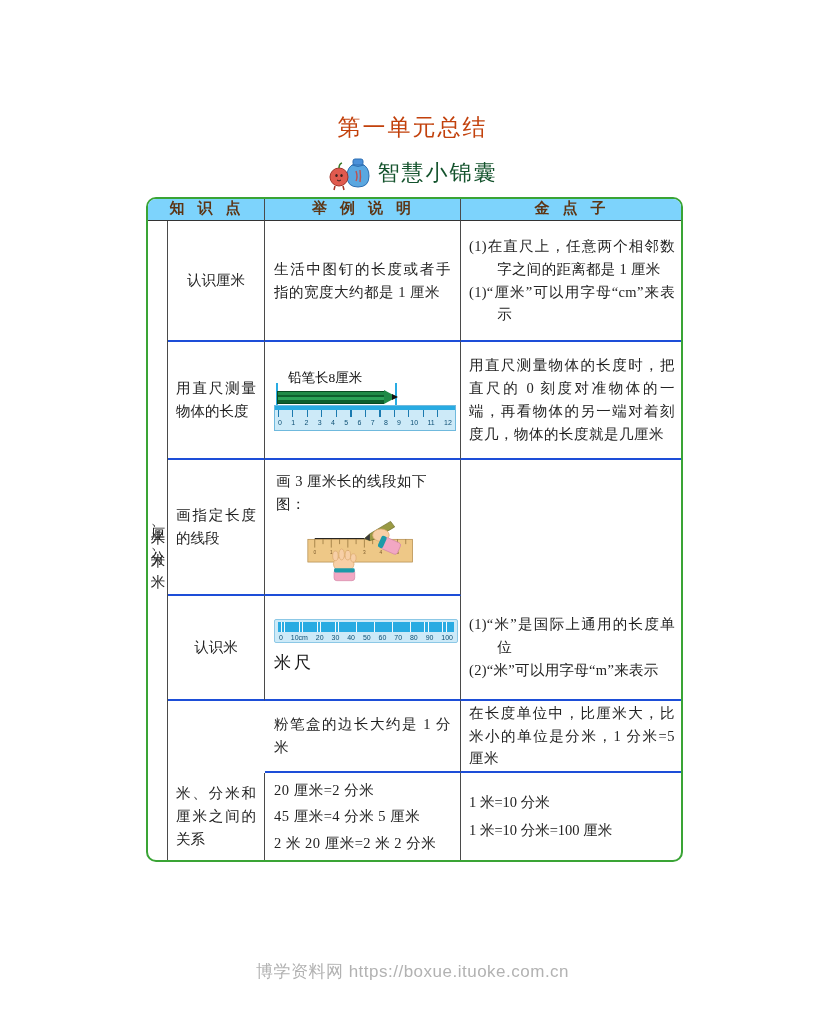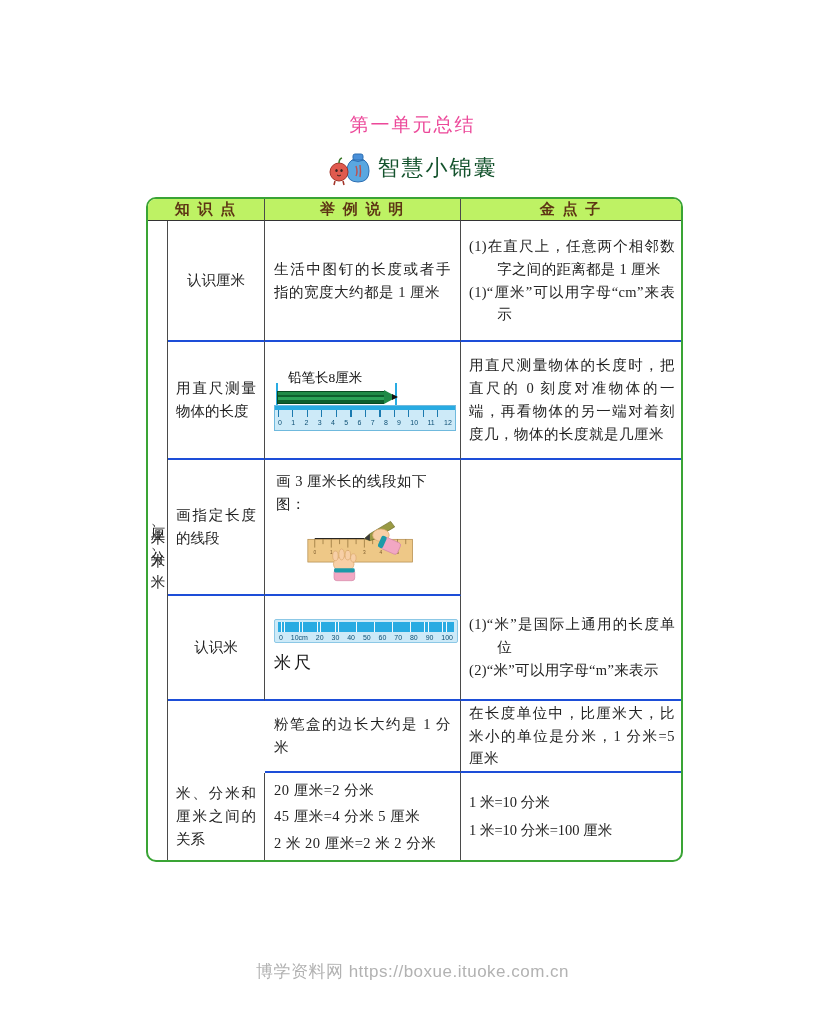--- a/index.html
+++ b/index.html
@@ -1,21 +1,21 @@
 <!DOCTYPE html>
 <html><head>
 <meta charset="utf-8">
 <style>
   html,body{margin:0;padding:0;}
   body{
     width:825px;height:1016px;position:relative;background:#ffffff;
     font-family:"Liberation Serif","DejaVu Serif",serif;color:#222;
   }
   .page-head{position:absolute;top:112px;left:0;width:825px;text-align:center;}
-  .page-title{font-size:19px;letter-spacing:2px;color:#ec4899;}
+  .page-title{font-size:23px;letter-spacing:2px;color:#c2410c;}
   .subtitle-row{margin-top:12px;display:flex;align-items:center;justify-content:center;gap:8px;}
   .subtitle{font-size:22px;letter-spacing:2px;color:#14532d;}
 
   
   .tbl-wrap{
     position:absolute;left:146px;top:197px;width:533px;
     border:2px solid #3aa435;border-radius:10px;overflow:hidden;background:#fff;
   }
   .tbl{
     display:grid;
@@ -23,23 +23,24 @@
     grid-template-rows:22px 121px 118px 136px 105px 72px 87px;
   }
   .cell{
     border-right:1px solid #4a4a4a;border-bottom:2px solid #1d4ed8;
     display:flex;flex-direction:column;justify-content:center;
     font-size:14.5px;line-height:1.58;box-sizing:border-box;
   }
   .last-col{border-right:none;}
   .last-row{border-bottom:none;}
   .hcell{
-    background:#bef264;color:#5d3514;font-size:15px;font-weight:bold;
+    background:#7dd3fc;color:#5d3514;font-size:15px;font-weight:bold;
     align-items:center;letter-spacing:2px;flex-direction:row;justify-content:center;
     border-bottom:1px solid #333;
+    font-family:Liberation Mono, monospace;
   }
   .h-knowledge{grid-column:1/3;grid-row:1;}
   .h-example{grid-column:3;grid-row:1;}
   .h-tip{grid-column:4;grid-row:1;}
   .group-cell{
     grid-column:1;grid-row:2/8;align-items:center;justify-content:center;
   }
   .group-label{
     writing-mode:vertical-rl;text-orientation:upright;
     font-size:14.5px;letter-spacing:3px;color:#222;

